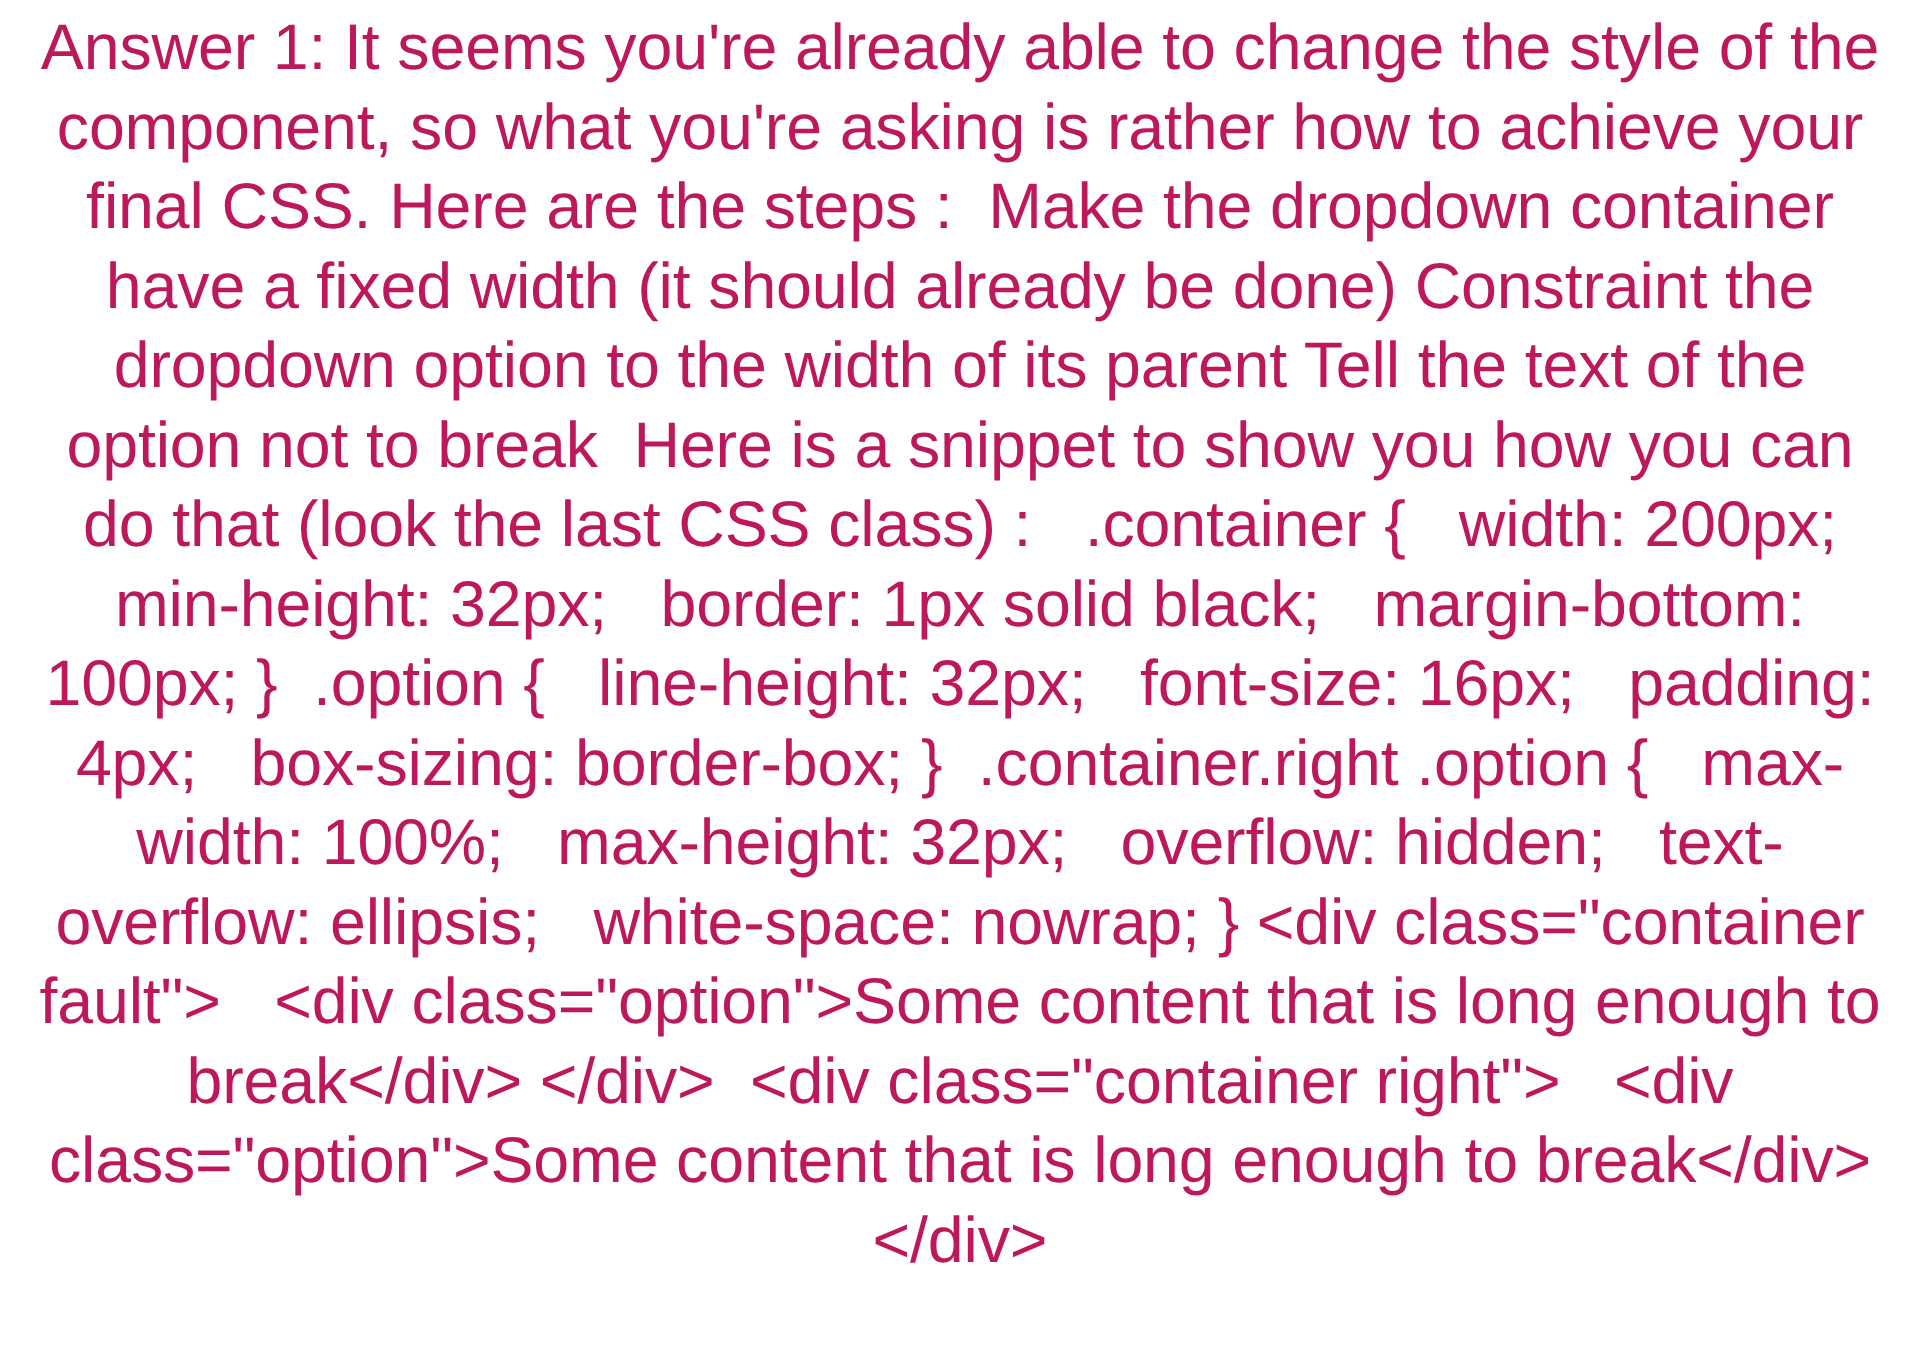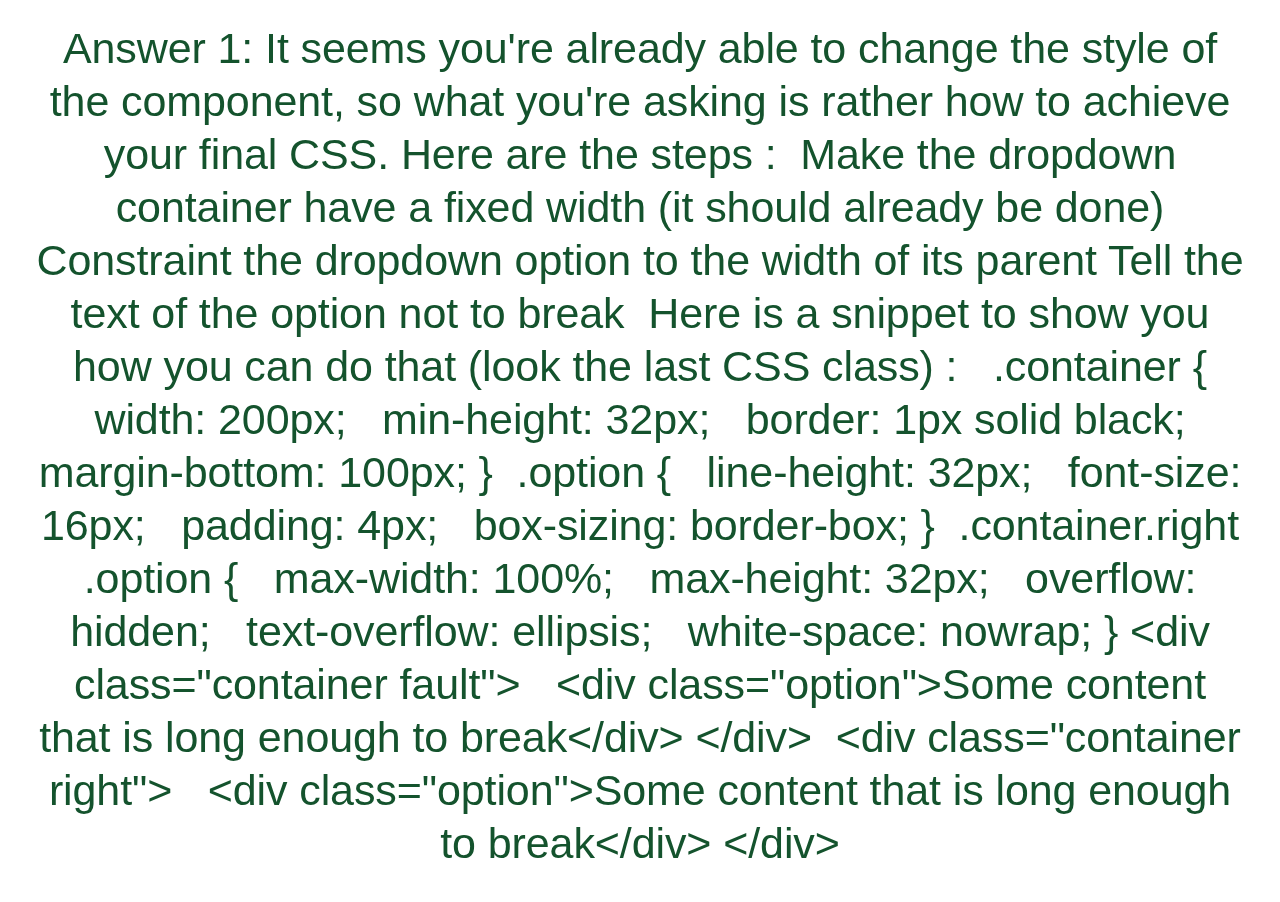--- a/index.html
+++ b/index.html
@@ -20,25 +20,25 @@
     height: 902px;
     box-sizing: border-box;
     padding: 0 18px;
     display: block;
     background: #ffffff;
   }
   #answer-body {
     font-size: 43px;
     line-height: 53px;
     text-align: center;
-    color: #14532d;
+    color: #be185d;
     letter-spacing: -0.1px;
     word-spacing: 0px;
     white-space: pre-wrap;
-    margin: 16px;
+    margin: 0;
     padding-top: 6px;
     font-weight: 400;
     -webkit-font-smoothing: antialiased;
   }
 </style>
 </head>
 <body>
 
 <div id="answer-canvas">
   <p id="answer-body">Answer 1: It seems you're already able to change the style of the component, so what you're asking is rather how to achieve your final CSS. Here are the steps :  Make the dropdown container have a fixed width (it should already be done) Constraint the dropdown option to the width of its parent Tell the text of the option not to break  Here is a snippet to show you how you can do that (look the last CSS class) :   .container {   width: 200px;   min-height: 32px;   border: 1px solid black;   margin-bottom: 100px; }  .option {   line-height: 32px;   font-size: 16px;   padding: 4px;   box-sizing: border-box; }  .container.right .option {   max-width: 100%;   max-height: 32px;   overflow: hidden;   text-overflow: ellipsis;   white-space: nowrap; } &lt;div class="container fault"&gt;   &lt;div class="option"&gt;Some content that is long enough to break&lt;/div&gt; &lt;/div&gt;  &lt;div class="container right"&gt;   &lt;div class="option"&gt;Some content that is long enough to break&lt;/div&gt; &lt;/div&gt;</p>

